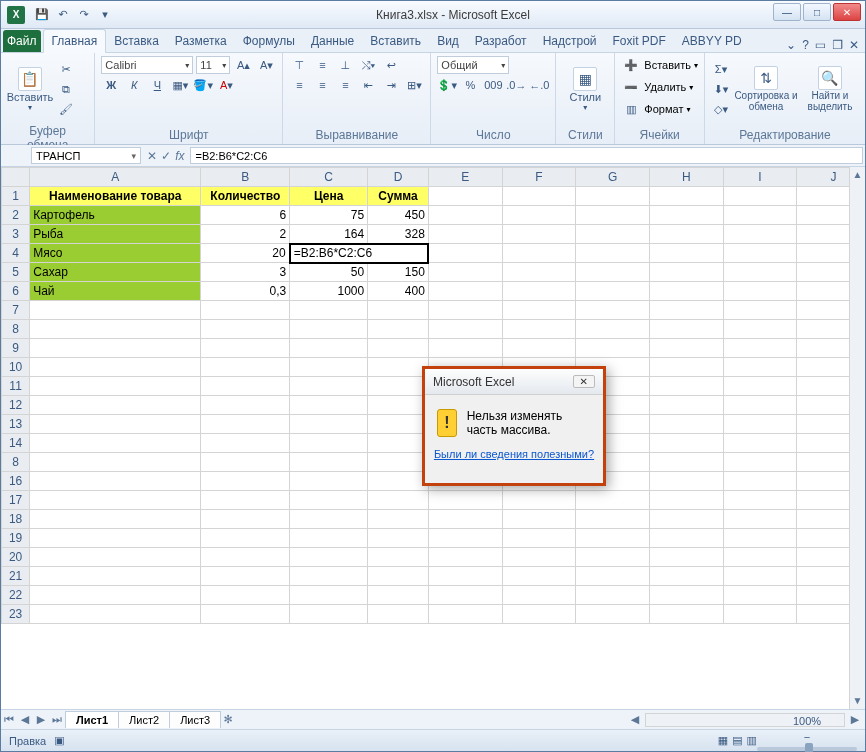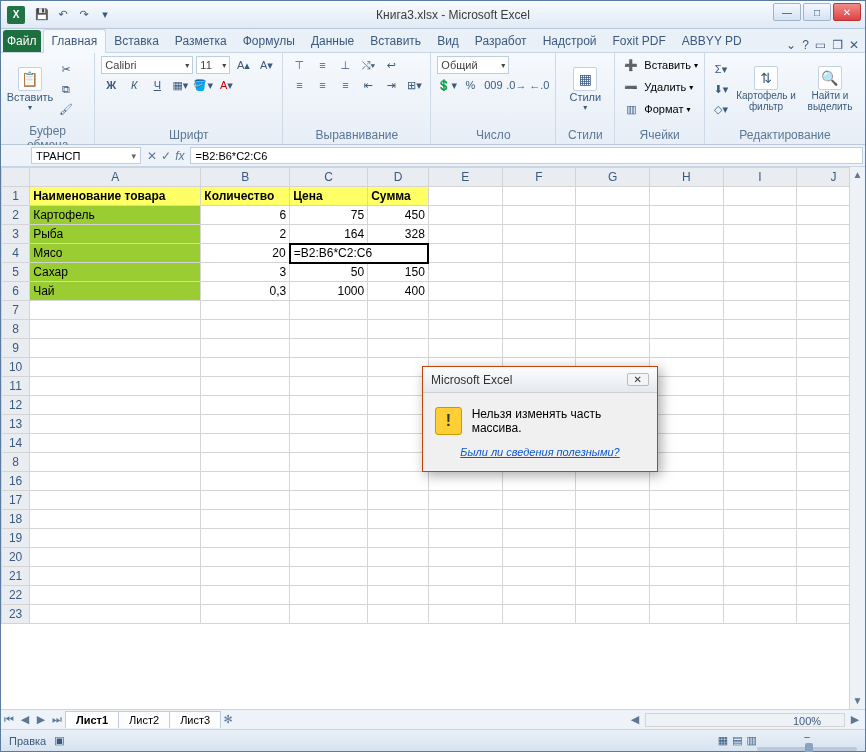--- a/index.html
+++ b/index.html
@@ -39,45 +39,45 @@
   .fx-btns{display:flex;align-items:center;gap:4px;padding:0 4px;color:#5c7797;}
   .fx-btns span{font-size:12px;}
   .formula-input{flex:1;border:1px solid #bfcddc;background:#fff;margin:2px;padding:0 4px;display:flex;align-items:center;font-size:11px;}
   
   .gridwrap { flex:1; position:relative; overflow:hidden; background:#fff;}
   table.grid { border-collapse: collapse; table-layout: fixed; width: 870px;}
   .grid th, .grid td { border: 1px solid #d4d4d4; height: 19px; font-size: 12px; padding: 0 3px; overflow:hidden; white-space:nowrap;}
   .grid th { background: #e9edf2; color:#3b5a82; font-weight:normal; text-align:center; }
   .rowhead { background:#e9edf2; text-align:center; width:26px; color:#3b5a82; font-size:11px;}
   .corner { background:#e9edf2; width:26px;}
-  .hdr-yellow { background:#ffff66 !important; font-weight:bold; }
+  .hdr-yellow { background:#ffff66 !important; font-weight:bold; text-align:center;}
   .cell-green { background:#9acd32;}
   .num { text-align:right;}
   .editing { background:#fff; border:2px solid #000 !important; }
   .colA{width:158px;} .colB{width:82px;} .colC{width:72px;} .colD{width:56px;}
   .colRest{width:68px;}
   
   .sheettabs { height: 20px; border-top:1px solid #c7d4e3; background:#eef3f9; display:flex; align-items:center; font-size:11px;}
   .navbtn{width:16px;text-align:center;color:#5c7797;}
   .stab { padding: 2px 10px; border:1px solid #bfcddc; border-bottom:none; background:#fdfdfd; margin-right:-1px;}
   .stab.active{background:#fff; font-weight:bold;}
   .statusbar { height: 22px; background: linear-gradient(#e9f0f8,#d7e3f0); border-top:1px solid #c7d4e3; display:flex; align-items:center; padding:0 8px; font-size:11px; color:#3b5a82;}
   .statusbar .sp{flex:1;}
   .zoom { display:flex; align-items:center; gap:4px;flex-direction:column;}
   .zslider{width:100px;height:4px;background:#b9c9db;position:relative;border-radius:2px;}
   .zslider .thumb{position:absolute;left:48px;top:-4px;width:8px;height:12px;background:#8aa3bf;border-radius:2px;}
   
-  .overlay-dialog { position:absolute; left:422px; top:366px; width:236px; background:#f0f0f0; border:1px solid #c2410c; box-shadow: 3px 3px 12px rgba(0,0,0,.35); font-size:12px;}
+  .overlay-dialog { position:absolute; left:422px; top:366px; width:184px; background:#f0f0f0; border:3px solid #c2410c; box-shadow: 3px 3px 12px rgba(0,0,0,.35); font-size:12px;}
   .dlg-title { height:26px; background:linear-gradient(#fdfdfd,#e4e9ef); border-bottom:1px solid #cfcfcf; display:flex; align-items:center; padding:0 8px; color:#333;}
   .dlg-title .dclose{margin-left:auto; border:1px solid #bbb; border-radius:2px; padding:0 6px; font-size:10px; background:#f4f4f4;}
   .dlg-body{padding:14px 12px 10px; display:flex; gap:10px; align-items:flex-start;}
   .dlg-body .warn{width:28px;height:28px;background:#ffcf33;border:1px solid #c99a00; transform:rotate(0deg); border-radius:3px; display:flex;align-items:center;justify-content:center;font-weight:bold;color:#333;font-size:16px;}
   .dlg-btns{display:flex;justify-content:center;padding:4px 0 10px;}
   .dlg-btns button{min-width:70px;padding:2px 14px;border:1px solid #8a8a8a;background:linear-gradient(#fdfdfd,#e4e4e4);border-radius:3px;font-size:12px;}
-  .dlg-link{text-align:center;padding:0 0 12px;font-style:italic;}
+  .dlg-link{text-align:center;padding:0 0 22px;}
   .dlg-link a{color:#0b57d0;text-decoration:underline;font-size:11px;}
   
   .vscroll{position:absolute;right:0;top:0;bottom:0;width:16px;background:#eef1f5;border-left:1px solid #d4d4d4;}
   .vscroll .arr{height:16px;text-align:center;color:#5c7797;font-size:10px;line-height:16px;}
   .hscroll-region{display:flex;align-items:center;gap:2px;margin-left:auto;padding-right:2px;}
   .hscroll{width:200px;height:14px;background:#eef1f5;border:1px solid #d4d4d4;}
 </style>
 </head>
 <body>
 
@@ -235,21 +235,21 @@
 
     <div class="group" style="border-right:none">
       <div class="grow">
         <div class="stack">
           <div class="smallbtn">Σ▾</div>
           <div class="smallbtn">⬇▾</div>
           <div class="smallbtn">◇▾</div>
         </div>
         <div class="bigbtn" style="width:64px">
           <div class="icon24">⇅</div>
-          <span style="text-align:center;font-size:10px">Картофель и фильтр</span>
+          <span style="text-align:center;font-size:10px">Сортировка и обмена</span>
         </div>
         <div class="bigbtn" style="width:58px">
           <div class="icon24">🔍</div>
           <span style="text-align:center;font-size:10px">Найти и выделить</span>
         </div>
       </div>
       <div class="group-label">Редактирование</div>
     </div>
   </div>
 

